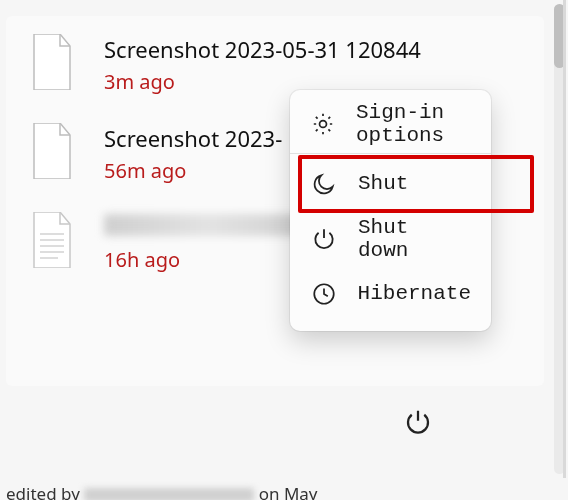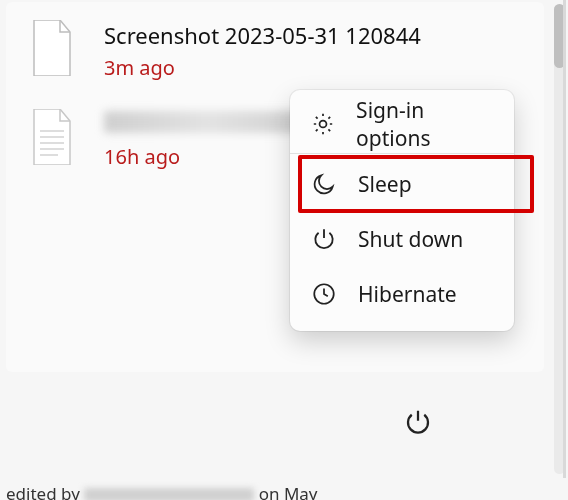--- a/index.html
+++ b/index.html
@@ -5,21 +5,21 @@
   * { box-sizing: border-box; margin: 0; padding: 0; }
   html, body { width: 568px; height: 500px; overflow: hidden; }
   body {
     font-family: "Segoe UI", -apple-system, system-ui, sans-serif;
     background: #f6f6f6;
     position: relative;
     color: #1a1a1a;
   }
   .panel {
     position: absolute;
-    left: 6px; top: 2px;
+    left: 6px; top: 16px;
     width: 538px; height: 370px;
     background: #fafafa;
     border-radius: 6px;
     padding-top: 4px;
   }
   .file-row {
     display: flex;
     align-items: flex-start;
     padding: 14px 6px 14px 24px;
     gap: 30px;
@@ -48,25 +48,26 @@
     background: linear-gradient(90deg,#cfcfcf,#e3e3e3,#cfcfcf);
     filter: blur(4px);
     border-radius: 3px;
   }
   .lined-page svg { width: 44px; height: 56px; }
 
   
   .power-menu {
     position: absolute;
     left: 290px; top: 90px;
-    width: 224px;
+    width: 201px;
     background: #fcfcfc;
     border-radius: 10px;
     box-shadow: 0 10px 26px rgba(0,0,0,.18), 0 0 0 1px rgba(0,0,0,.06);
     padding: 6px 0 10px;
+    font-family: Liberation Mono, monospace;
   }
   .menu-item {
     display: flex;
     align-items: center;
     gap: 20px;
     height: 55px;
     padding: 0 20px;
     font-size: 21px;
     color: #1a1a1a;
     cursor: pointer;
@@ -139,20 +140,32 @@
         <path d="M4 0 h26 l10 12 v44 h-36 z" fill="#fff" stroke="#bdbdbd" stroke-width="1.5"></path>
         <path d="M30 0 v12 h10" fill="none" stroke="#bdbdbd" stroke-width="1.5"></path>
       </svg>
     </div>
     <div class="file-meta">
       <div class="file-name">Screenshot 2023-05-31 120844</div>
       <div class="file-time">3m ago</div>
     </div>
   </div>
 
+  <div class="file-row">
+    <div class="file-icon">
+      <svg viewBox="0 0 44 56">
+        <path d="M4 0 h26 l10 12 v44 h-36 z" fill="#fff" stroke="#bdbdbd" stroke-width="1.5"></path>
+        <path d="M30 0 v12 h10" fill="none" stroke="#bdbdbd" stroke-width="1.5"></path>
+      </svg>
+    </div>
+    <div class="file-meta">
+      <div class="file-name">Screenshot 2023-</div>
+      <div class="file-time">56m ago</div>
+    </div>
+  </div>
 
   <div class="file-row">
     <div class="file-icon lined-page">
       <svg viewBox="0 0 44 56">
         <path d="M4 0 h26 l10 12 v44 h-36 z" fill="#fff" stroke="#c7c7c7" stroke-width="1.5"></path>
         <path d="M30 0 v12 h10" fill="none" stroke="#c7c7c7" stroke-width="1.5"></path>
         <g stroke="#c7c7c7" stroke-width="1.2">
           <line x1="10" y1="22" x2="34" y2="22"></line>
           <line x1="10" y1="28" x2="34" y2="28"></line>
           <line x1="10" y1="34" x2="34" y2="34"></line>
@@ -179,21 +192,21 @@
     </span>
     <span>Sign-in options</span>
   </div>
   <div class="menu-sep"></div>
   <div class="menu-item">
     <span class="mi-icon">
       <svg viewBox="0 0 24 24" fill="none" stroke="currentColor" stroke-width="1.6">
         <path d="M20 14.5A8.5 8.5 0 1 1 9.5 4a7 7 0 0 0 10.5 10.5z"></path>
       </svg>
     </span>
-    <span>Sleep</span>
+    <span>Shut</span>
   </div>
   <div class="menu-item">
     <span class="mi-icon">
       <svg viewBox="0 0 24 24" fill="none" stroke="currentColor" stroke-width="1.7">
         <path d="M12 3v8"></path>
         <path d="M7 6.2a8 8 0 1 0 10 0"></path>
       </svg>
     </span>
     <span>Shut down</span>
   </div>

